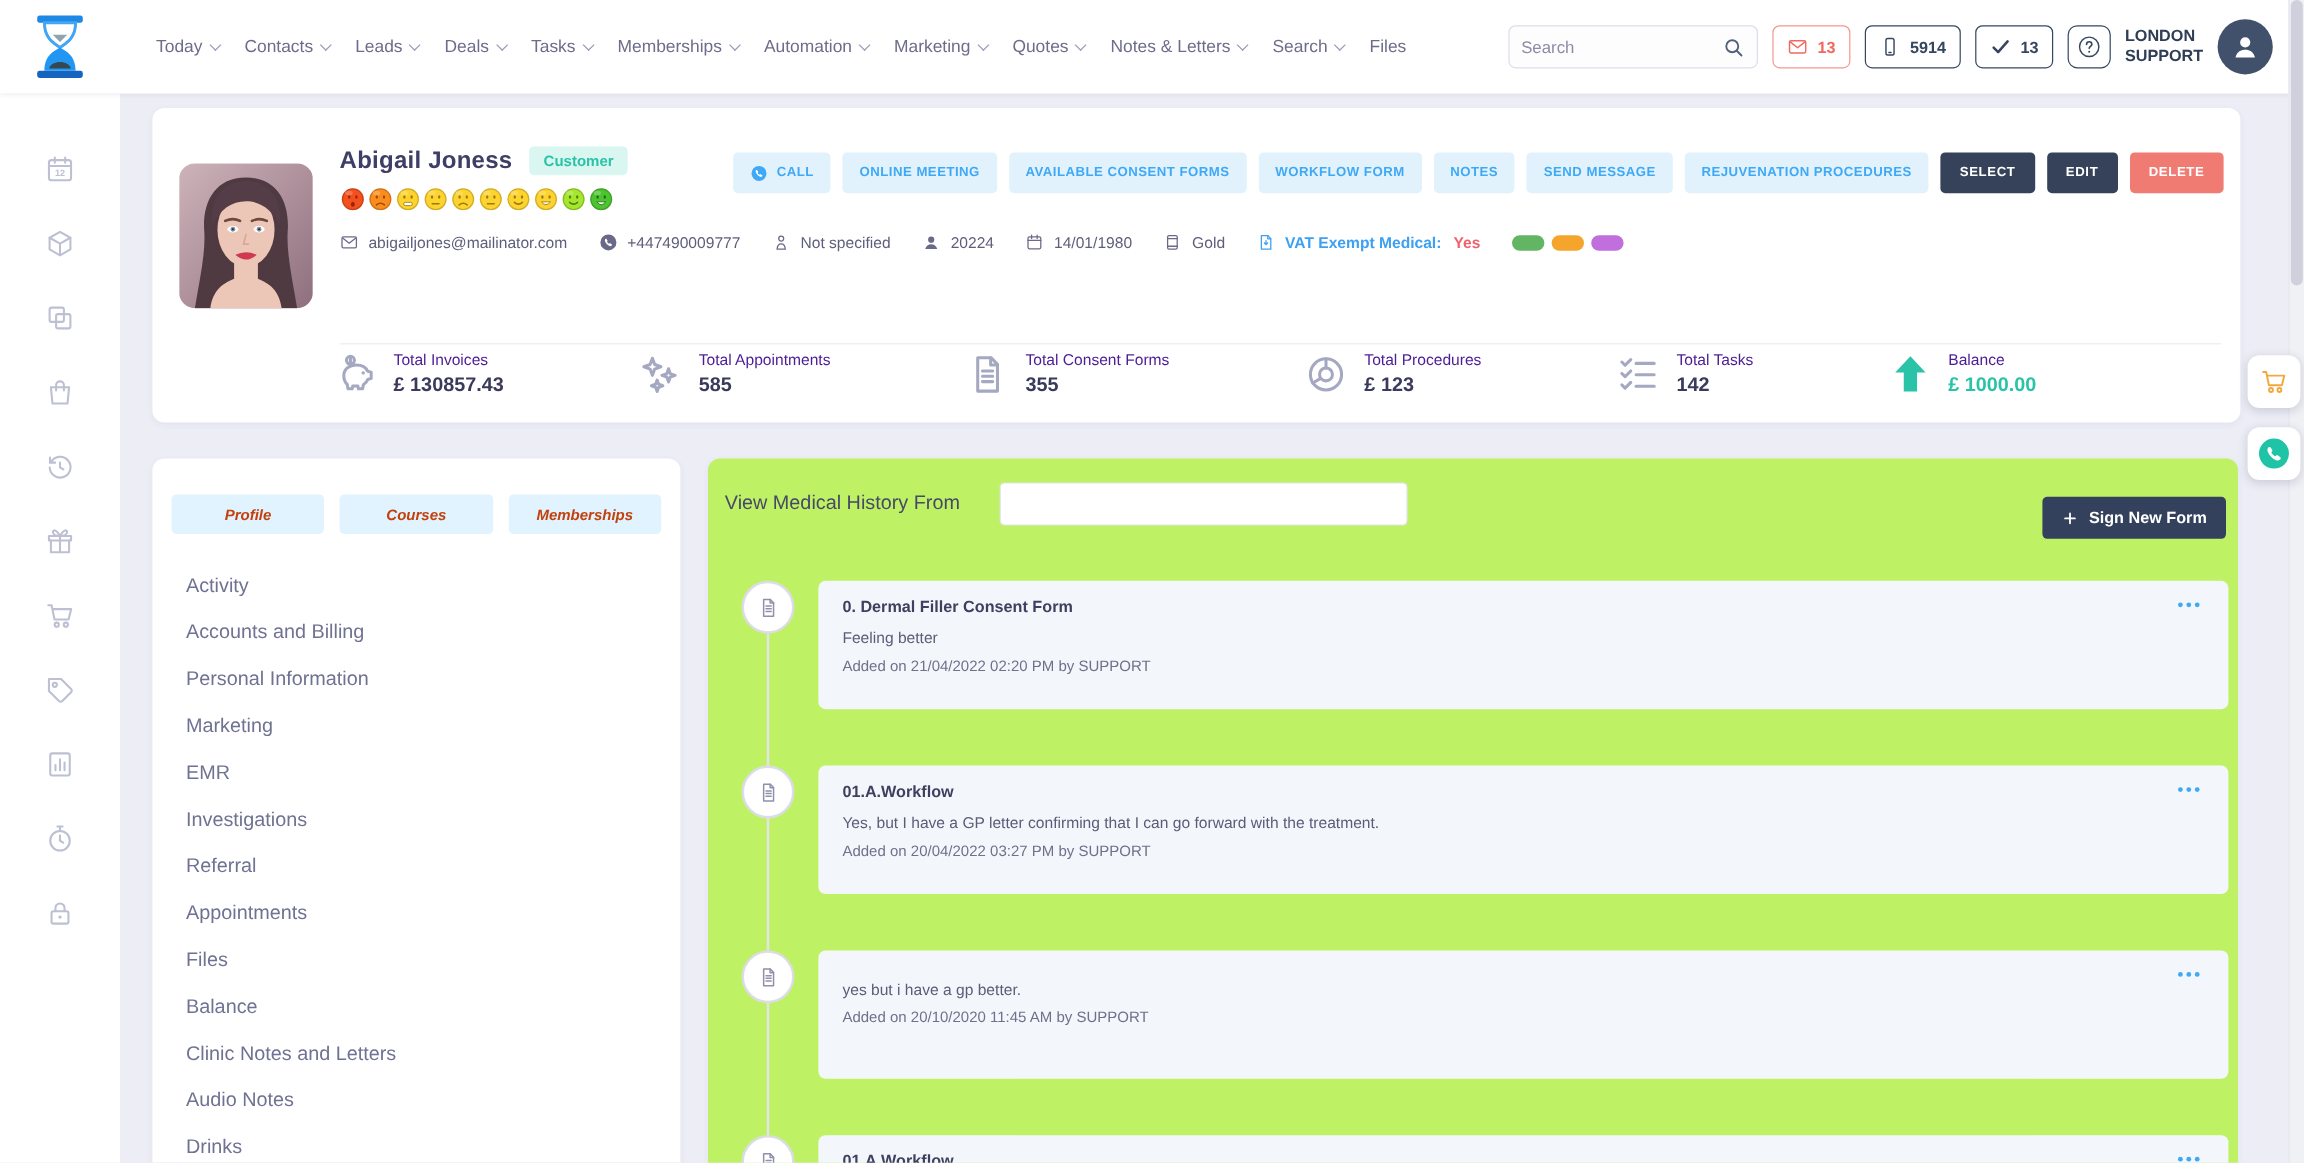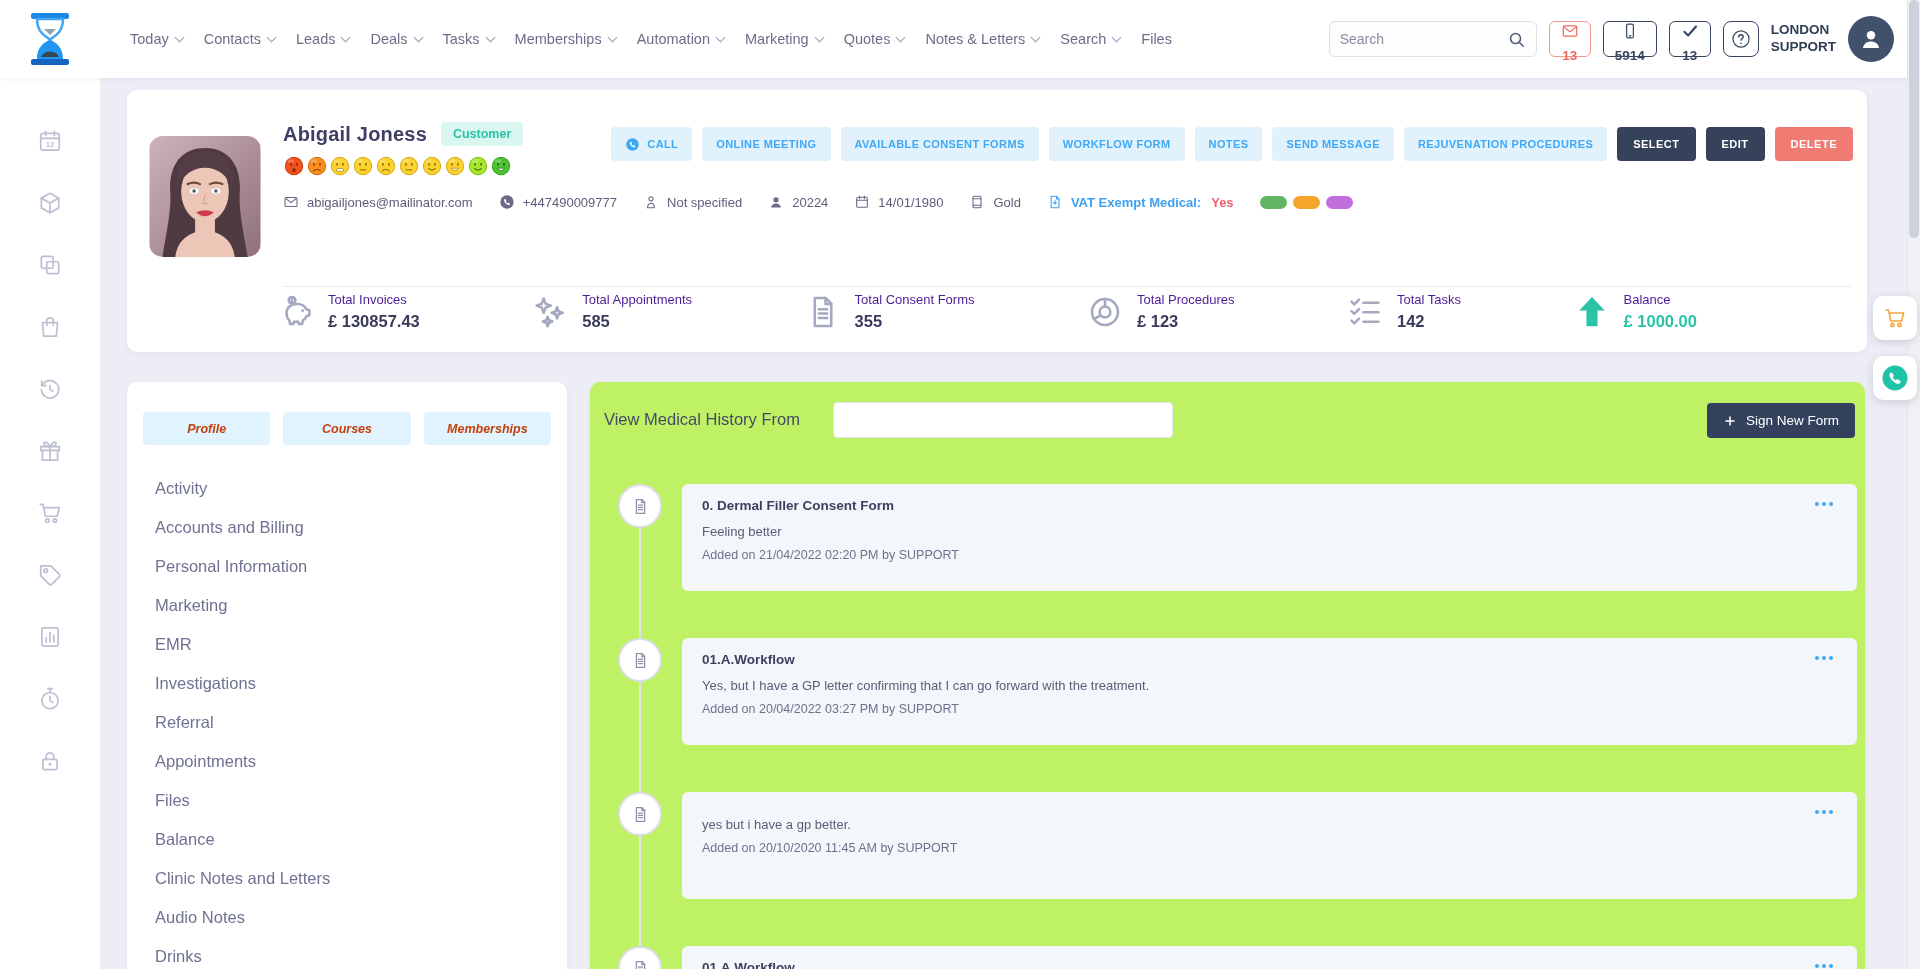--- a/index.html
+++ b/index.html
@@ -16,21 +16,21 @@
   .nav-item { display:flex; align-items:center; gap:7px; white-space:nowrap; }
   .chev { width:7px; height:7px; border-right:1.6px solid #9a9ab8; border-bottom:1.6px solid #9a9ab8;
           transform:rotate(45deg); margin-top:-4px; }
   .topbar-right { margin-left:auto; margin-right:26px; display:flex; align-items:center; gap:12px; }
   .search-box { width:208px; height:36px; border:1px solid #dcdee9; border-radius:6px; background:#fdfdfe;
                 display:flex; align-items:center; padding:0 10px; }
   .search-box input { flex:1; border:none; outline:none; background:transparent; font-size:14px; color:#4a4a66; min-width:0; }
   .search-box input::placeholder { color:#8b8ba6; }
   .search-box .sicon { width:19px; height:19px; color:#53617c; flex:0 0 auto; }
   .counter { height:36px; border:1.6px solid #36465f; border-radius:6px; display:flex; align-items:center;
-             gap:8px; padding:0 11px; color:#36465f; font-size:13.5px; font-weight:700;flex-direction:column; }
+             gap:8px; padding:0 11px; color:#36465f; font-size:13.5px; font-weight:700; }
   .counter .cicon { width:18px; height:18px; }
   .counter.alert { border-color:#f2998f; color:#f0685f; }
   .help-btn { width:36px; height:36px; border:1.6px solid #36465f; border-radius:8px; color:#36465f;
               display:flex; align-items:center; justify-content:center; }
   .help-btn .cicon { width:22px; height:22px; }
   .user-label { font-size:13.5px; font-weight:700; color:#2f3e55; line-height:1.25; }
   .avatar { width:46px; height:46px; border-radius:50%; background:#41506b; color:#fff;
             display:flex; align-items:center; justify-content:center; }
   .avatar .cicon { width:26px; height:26px; }
 
@@ -87,22 +87,22 @@
   .panel-menu { list-style:none; margin-top:24px; padding-left:28px; }
   .panel-menu li { font-size:16.5px; color:#6f7292; padding:10px 0; cursor:pointer; }
 
   
   .history-panel { position:absolute; left:590px; top:382px; width:1275px; height:587px; background:#bef264;
                    border-radius:10px 10px 0 0; box-shadow:0 2px 6px rgba(60,60,110,.05); }
   .history-header { position:relative; height:102px; }
   .history-label { position:absolute; left:14px; top:28px; font-size:16.5px; color:#484868; }
   .history-filter { position:absolute; left:243px; top:20px; width:340px; height:36px;
                     border:1px solid #e1e1ec; border-radius:4px; outline:none; padding:0 10px; font-size:14px; color:#4a4a66; }
-  .sign-btn { position:absolute; right:10px; top:21px; height:35px; background:#33415c; color:#fff;
-              font-size:13.5px; font-weight:400; border-radius:4px; padding:0 16px;
+  .sign-btn { position:absolute; right:10px; top:32px; height:35px; background:#33415c; color:#fff;
+              font-size:13.5px; font-weight:700; border-radius:4px; padding:0 16px;
               display:flex; align-items:center; gap:9px; }
   .sign-btn .cicon { width:14px; height:14px; }
   .timeline { position:absolute; left:0; right:0; top:102px; bottom:-120px; }
   .tl-line { position:absolute; left:49px; top:22px; bottom:0; width:2px; background:#e3e3ee; }
   .tl-entry { position:relative; background:#f3f7fb; border-radius:6px; margin:0 8px 47px 92px;
               min-height:107px; padding:14px 20px 16px; }
   .tl-node { position:absolute; left:-64px; top:0; width:44px; height:44px; background:#fff;
              border:2px solid #dcdce8; border-radius:50%; display:flex; align-items:center;
              justify-content:center; color:#9090ab; z-index:2; }
   .tl-node .cicon { width:19px; height:19px; }

